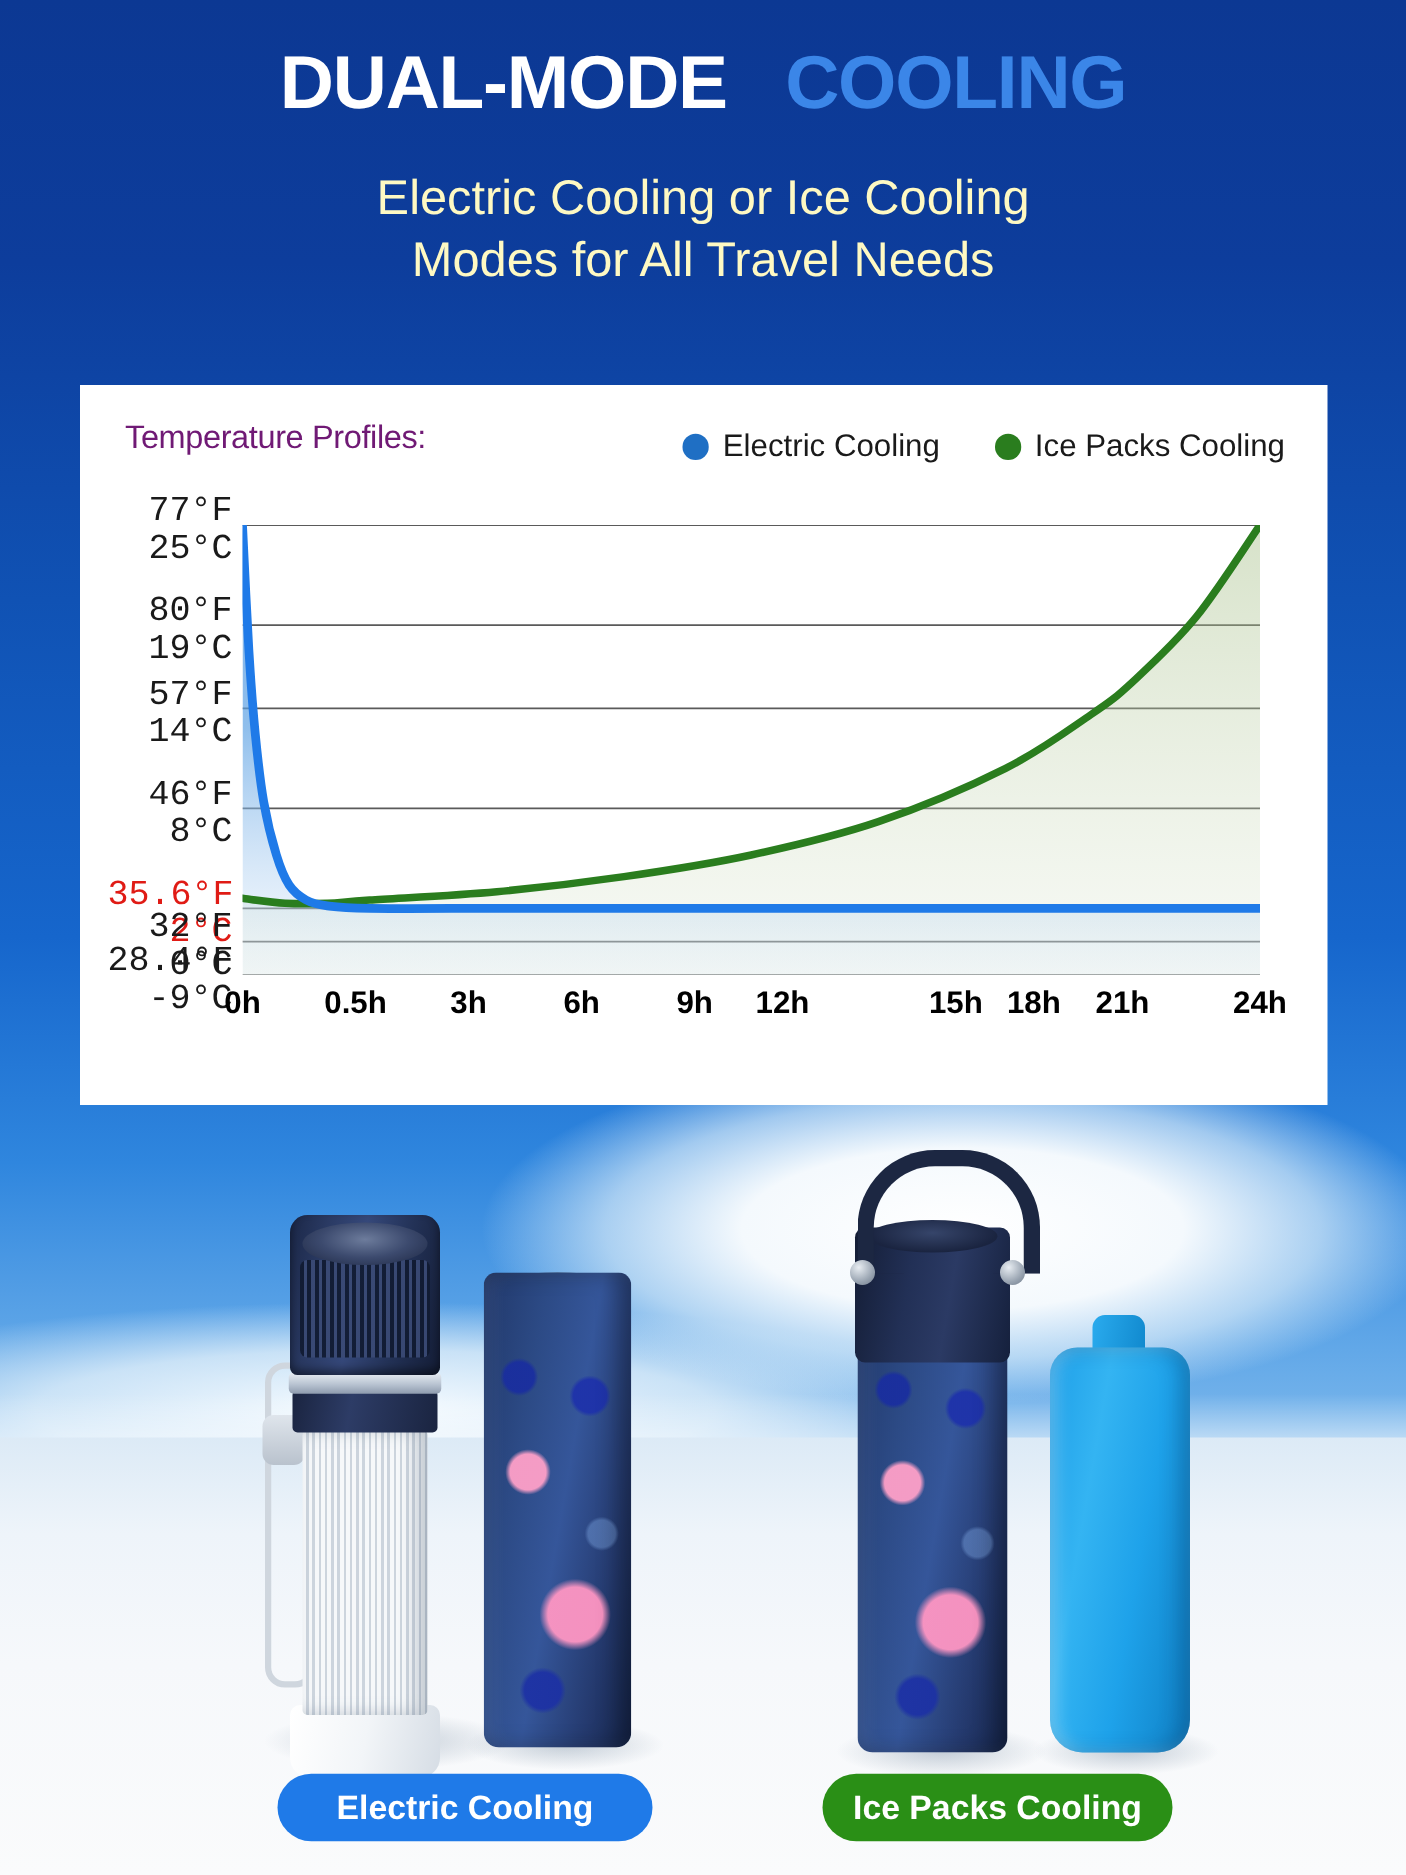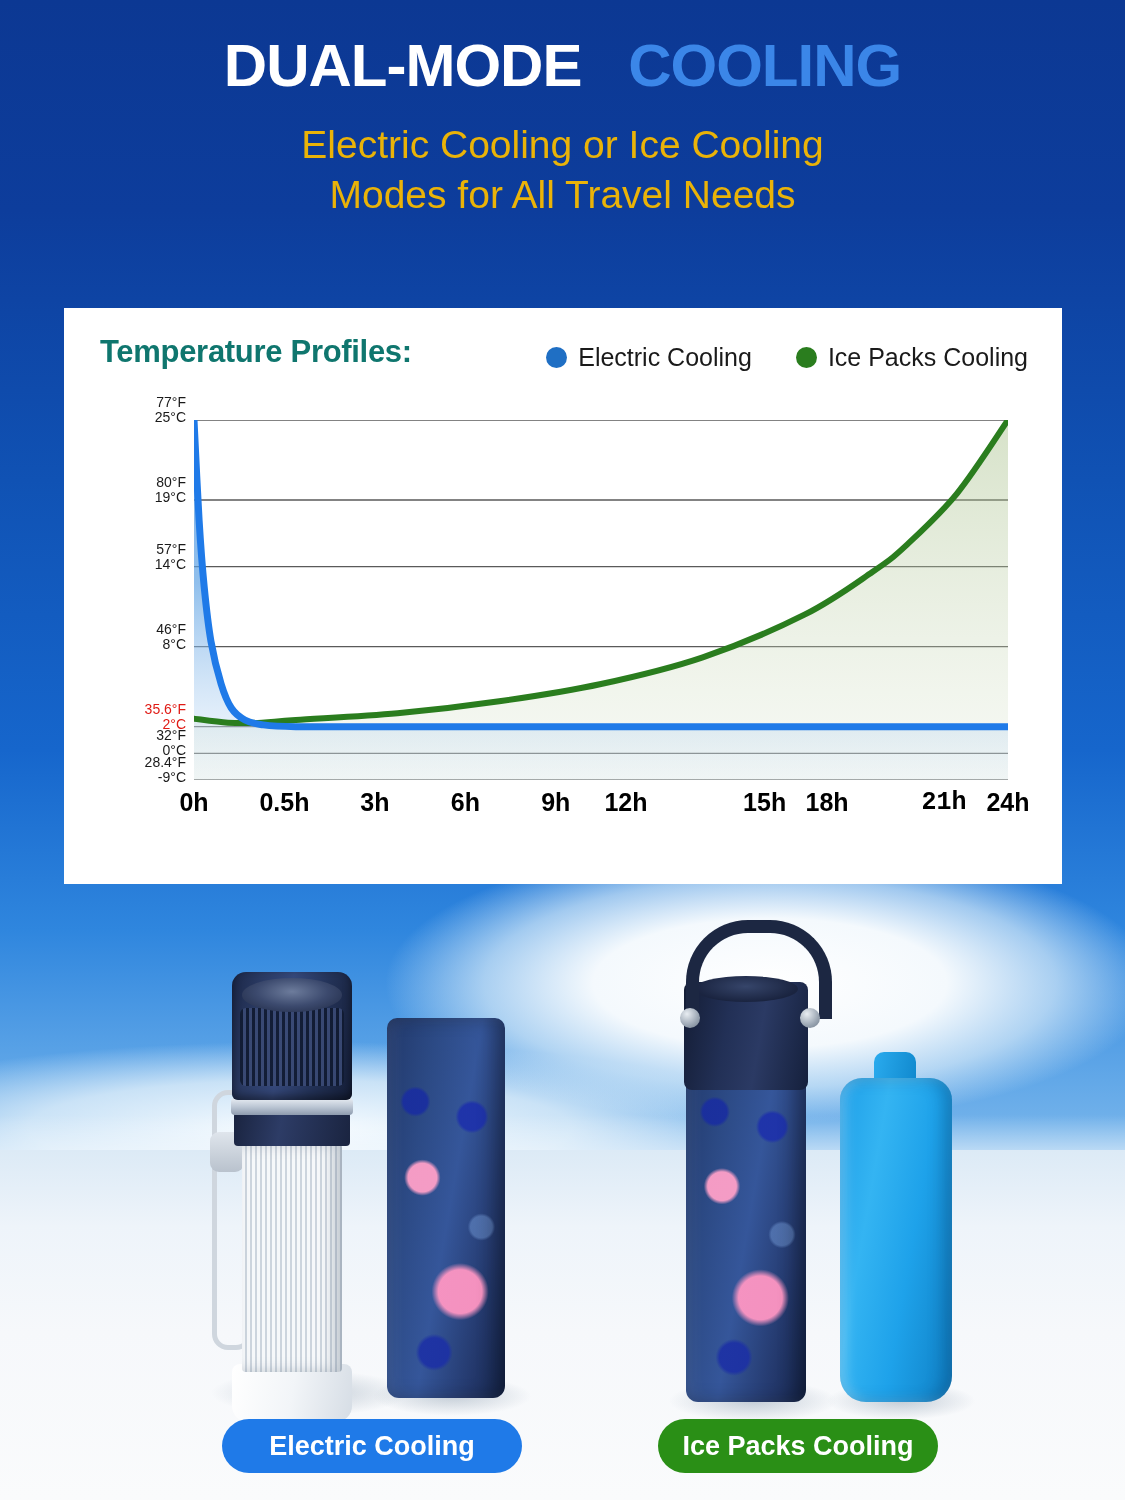--- a/index.html
+++ b/index.html
@@ -34,46 +34,46 @@
 
   
   #header{position:absolute;left:0;top:36px;width:1125px;text-align:center;}
   #title-line{
     font-size:60px;font-weight:bold;letter-spacing:-1px;line-height:1.0;
     white-space:nowrap;
   }
   .t-white{color:#ffffff;}
   .t-blue{color:#3b86e8;margin-left:31px;}
   #subtitle{
-    margin-top:24px;color:#eab308;font-size:39px;line-height:1.28;font-weight:400;
+    margin-top:38px;color:#fef9c3;font-size:39px;line-height:1.28;font-weight:400;
   }
 
   
   #chart-card{
     position:absolute;left:64px;top:308px;width:998px;height:576px;
     background:#ffffff;
   }
   #chart-head{
     position:absolute;left:36px;top:26px;width:930px;height:54px;
   }
   #chart-title{
-    position:absolute;left:0;top:0;font-size:31px;font-weight:bold;color:#0f766e;
+    position:absolute;left:0;top:0;font-size:26px;font-weight:normal;color:#701a75;
     letter-spacing:-.3px;
   }
   #legend{position:absolute;right:2px;top:9px;display:flex;align-items:center;gap:44px;}
   .legend-item{display:flex;align-items:center;gap:11px;}
   .legend-dot{width:21px;height:21px;border-radius:50%;display:block;}
   .legend-label{font-size:25px;color:#1a1a1a;white-space:nowrap;}
 
   
   #plot-wrap{position:absolute;left:0;top:112px;width:998px;height:420px;}
   #y-axis{position:absolute;left:22px;top:0;width:100px;height:360px;}
   .ytick{
     position:absolute;right:0;text-align:right;width:100px;
-    font-size:14px;line-height:1.07;color:#1a1a1a;white-space:nowrap;
+    font-size:28px;line-height:1.07;color:#1a1a1a;white-space:nowrap;font-family:Liberation Mono, monospace;
   }
   .ytick.highlight{color:#e01b15;}
   #plot{
     position:absolute;left:130px;top:0;width:814px;height:360px;
   }
   #plot svg{display:block;width:814px;height:360px;}
   #x-axis{position:absolute;left:130px;top:362px;width:814px;height:44px;}
   .xtick{
     position:absolute;top:6px;transform:translateX(-50%);
     font-size:25px;font-weight:bold;color:#000000;white-space:nowrap;
@@ -285,21 +285,21 @@
 
     <div id="x-axis">
         <span class="xtick" style="left: 0px;">0h</span>
         <span class="xtick" style="left: 90.4444px;">0.5h</span>
         <span class="xtick" style="left: 180.889px;">3h</span>
         <span class="xtick" style="left: 271.333px;">6h</span>
         <span class="xtick" style="left: 361.778px;">9h</span>
         <span class="xtick" style="left: 432px;">12h</span>
         <span class="xtick" style="left: 542.667px; margin-left: 28px;">15h</span>
         <span class="xtick" style="left: 633.111px;">18h</span>
-        <span class="xtick" style="left: 750px; font-family: Liberation Mono, monospace;">21h</span>
+        <span class="xtick" style="left: 704px;">21h</span>
         <span class="xtick" style="left: 814px;">24h</span>
       </div>
   </div>
 </div>
 
 <div id="products">
 
   <div class="shadow" style="left:210px;top:470px;width:200px;height:46px;"></div>
   <div class="shadow" style="left:372px;top:476px;width:160px;height:40px;"></div>
   <div class="shadow" style="left:668px;top:480px;width:170px;height:42px;"></div>

